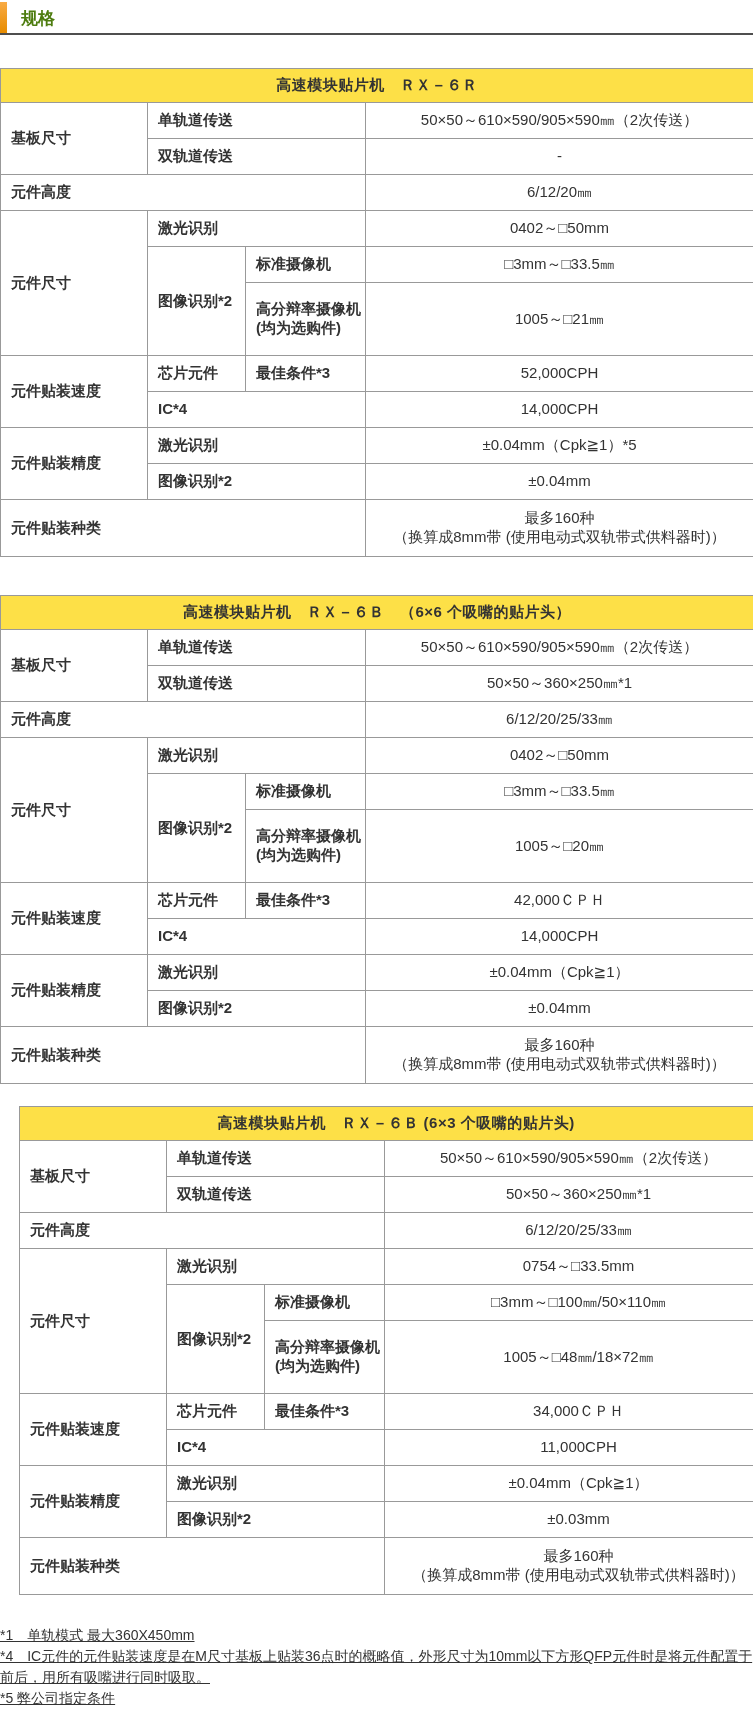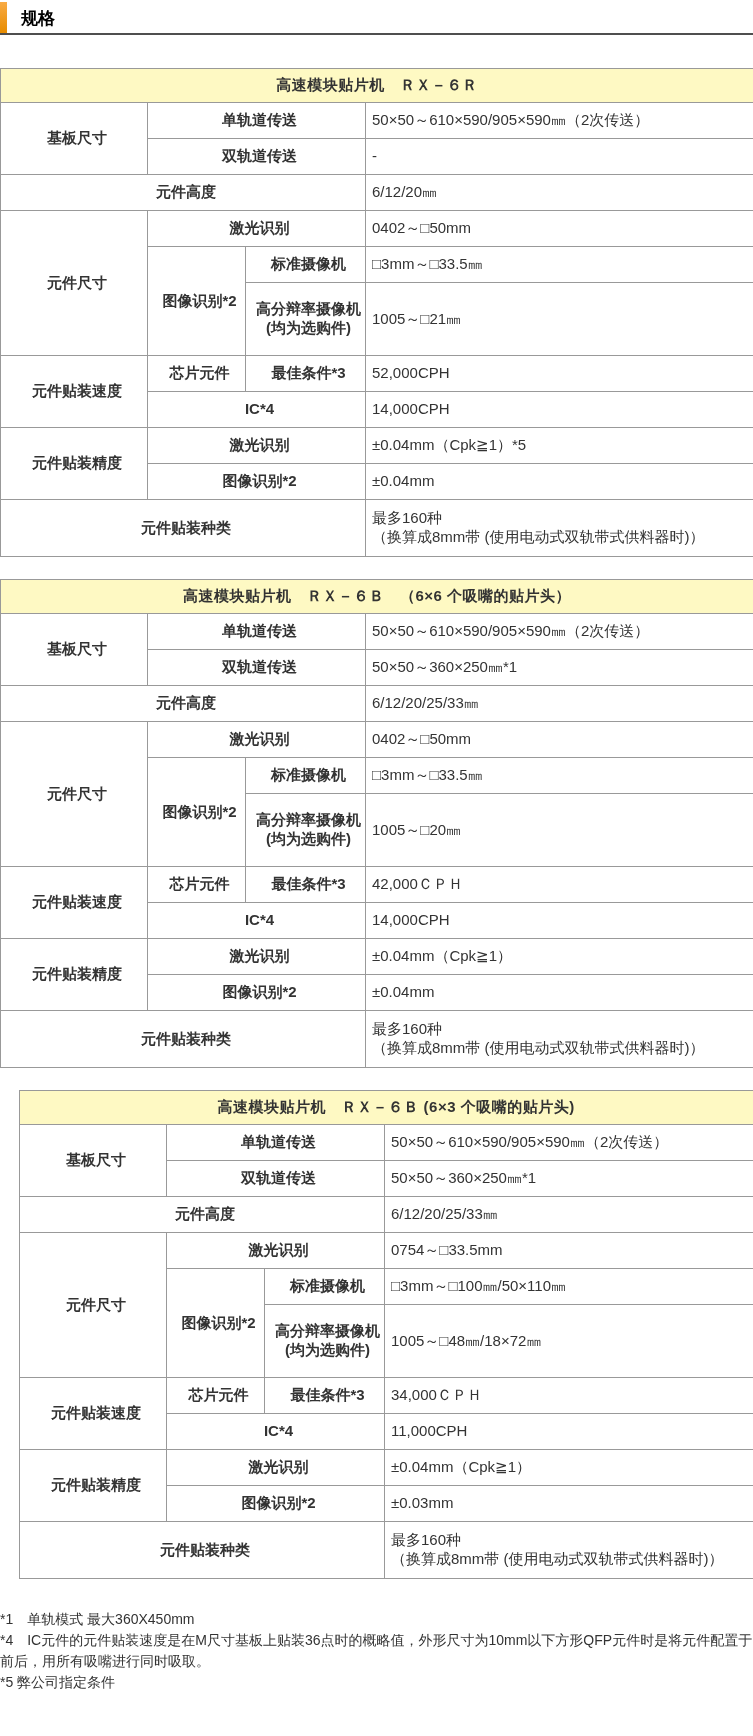--- a/index.html
+++ b/index.html
@@ -21,65 +21,65 @@
   }
   .orange-bar{
     position:absolute;
     left:0;top:-1px;
     width:7px;height:31px;
     background:linear-gradient(#f9ab45,#e78c00);
   }
   .section-title{
     font-size:17px;
     font-weight:bold;
-    color:#000000;
+    color:#4d7c0f;
   }
   
   table.spec-table{
     border-collapse:collapse;
     table-layout:fixed;
     width:753px;
     font-size:15px;
     color:#333333;
   }
   .spec-table td{
     border:1px solid #999999;
     vertical-align:middle;
     line-height:1.25;
   }
   .title-cell{
-    background:#fef9c3;
+    background:#fde047;
     text-align:center;
     font-weight:bold;
     height:31px;
     letter-spacing:0.5px;
   }
   .lbl{
     font-weight:bold;
-    text-align:center;
+    text-align:left;
     padding:2px 4px 2px 10px;
     white-space:pre-line;
   }
   .val{
     font-weight:normal;
-    text-align:left;
+    text-align:center;
     padding:4px 6px;
     white-space:pre-line;
   }
   #table-0{margin-top:33px;}
-  #table-1{margin-top:22px;}
+  #table-1{margin-top:38px;}
   #table-2{margin-top:22px;margin-left:19px;}
   
   .footnotes{
     margin-top:30px;
     font-size:14px;
     line-height:1.5;
     color:#333333;
   }
-  .footnote-line{white-space:pre-wrap;}
+  .footnote-line{white-space:pre-wrap;text-decoration:underline;}
 </style>
 </head>
 <body>
 
 <div class="section-header">
   <span class="orange-bar"></span>
   <span class="section-title">规格</span>
 </div>
 
 <table class="spec-table" id="table-0">

